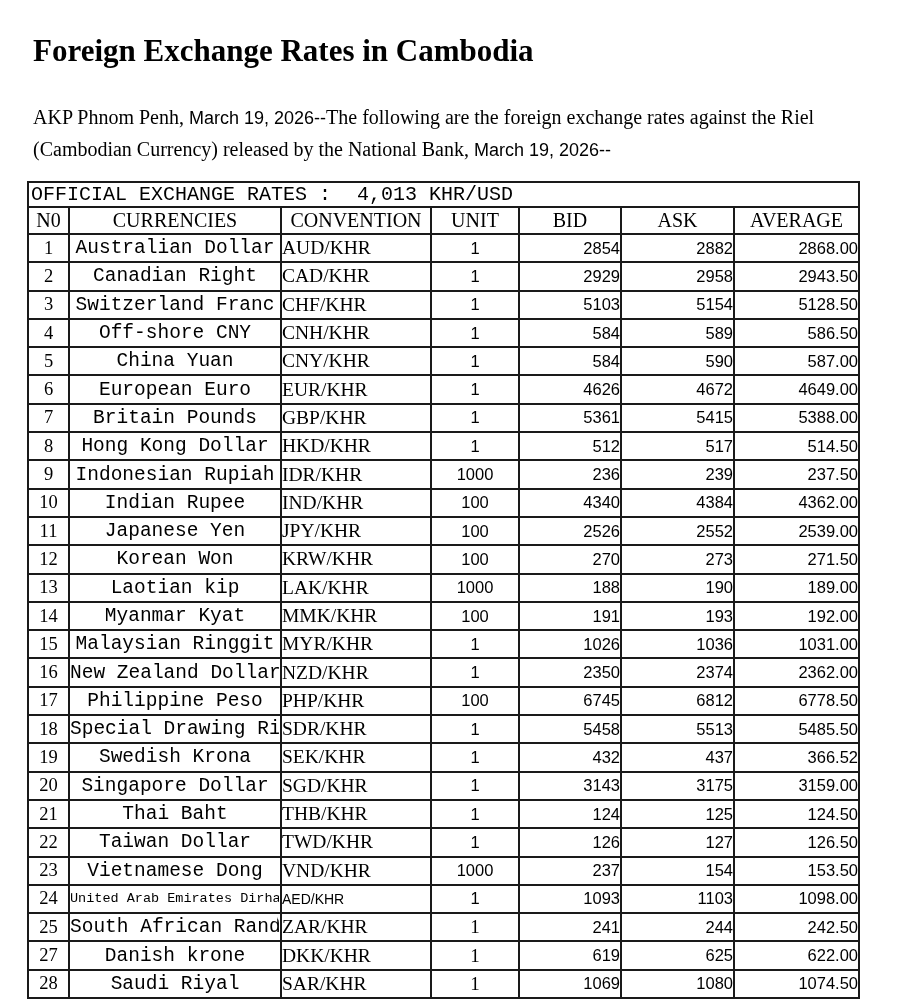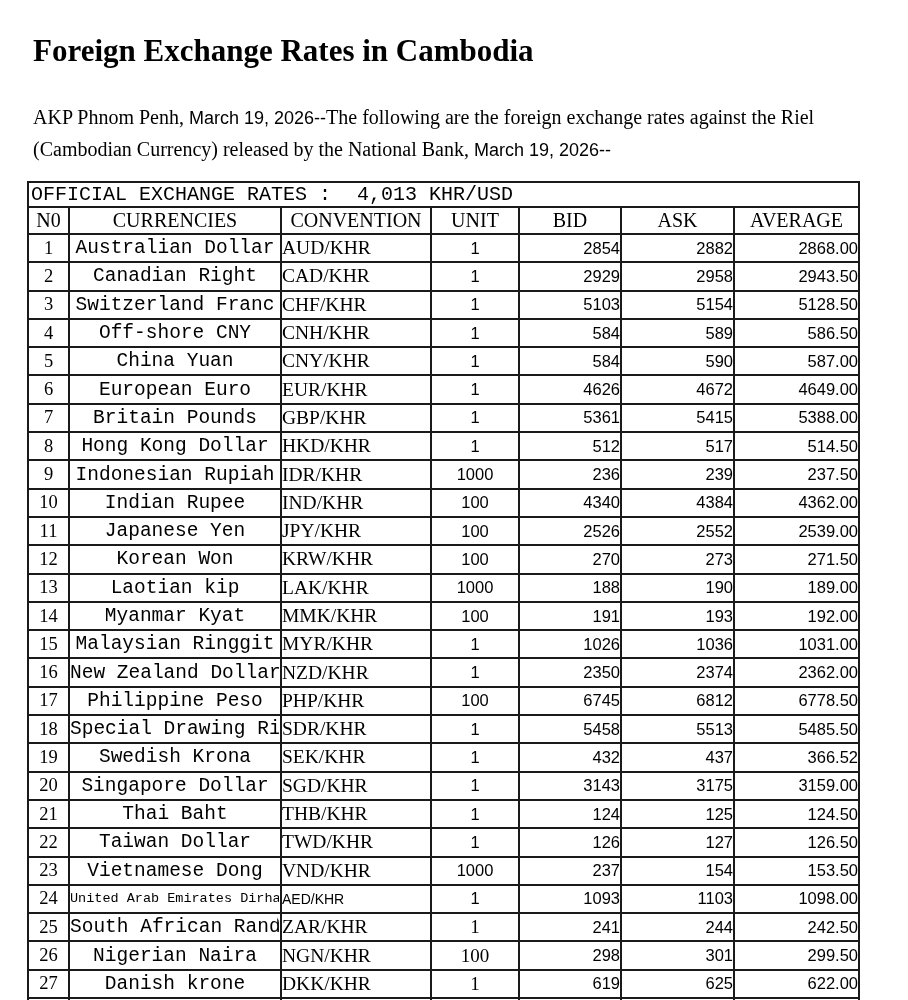--- a/index.html
+++ b/index.html
@@ -338,29 +338,20 @@
         <tr>
           <td class="c-no">25</td>
           <td class="c-cur">South African Rand</td>
           <td class="c-conv">ZAR/KHR</td>
           <td class="c-unit serif">1</td>
           <td class="c-bid">241</td>
           <td class="c-ask">244</td>
           <td class="c-avg">242.50</td>
         </tr>
         <tr>
-          <td class="c-no">26</td>
-          <td class="c-cur">Nigerian Naira</td>
-          <td class="c-conv">NGN/KHR</td>
-          <td class="c-unit serif">100</td>
-          <td class="c-bid">298</td>
-          <td class="c-ask">301</td>
-          <td class="c-avg">299.50</td>
-        </tr>
-        <tr>
           <td class="c-no">27</td>
           <td class="c-cur">Danish krone</td>
           <td class="c-conv">DKK/KHR</td>
           <td class="c-unit serif">1</td>
           <td class="c-bid">619</td>
           <td class="c-ask">625</td>
           <td class="c-avg">622.00</td>
         </tr>
         <tr>
           <td class="c-no">28</td>

